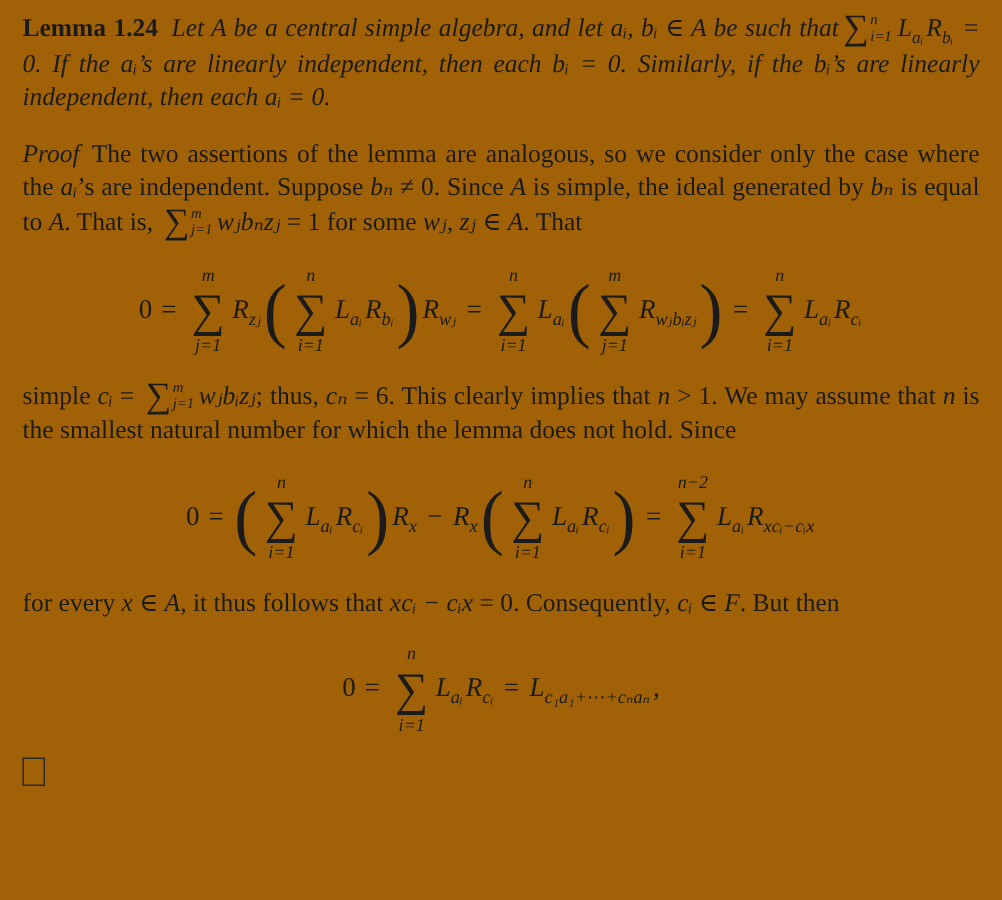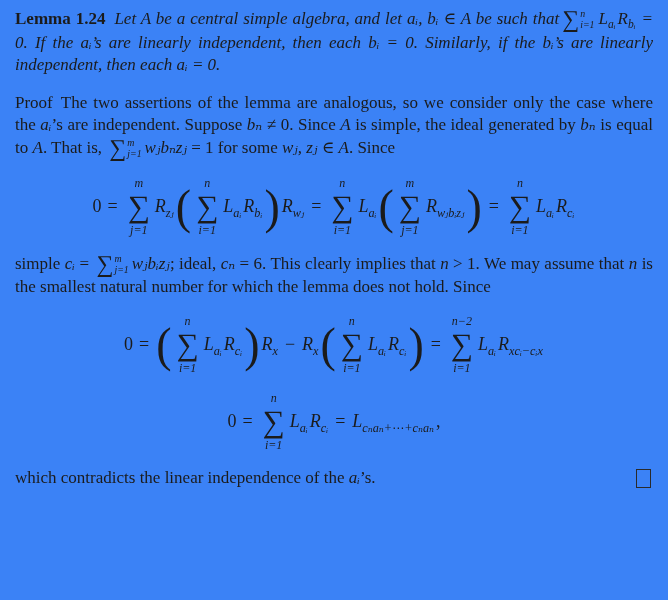--- a/index.html
+++ b/index.html
@@ -1,27 +1,27 @@
 <!DOCTYPE html>
 <html><head>
 <meta charset="utf-8">
 <style>
   html,body { margin:0; padding:0; background:#ffffff; }
   .page {
     width:668px; height:600px; box-sizing:border-box;
     padding:8px 15px 0 15px;
-    background:#3b82f6; color:#1b1b1b;
+    background:#a16207; color:#1b1b1b;
     font-family:"Liberation Serif","DejaVu Serif","DejaVu Sans",serif;
     font-size:17px; line-height:1.32;
     overflow:hidden;
   }
   p { margin:0 0 15px 0; text-align:justify; }
   .b  { font-weight:700; margin-right:9px; }
   .it { font-style:italic; }
-  .plabel { margin-right:8px; }
+  .plabel { font-style:italic; margin-right:8px; }
   sub { font-size:68%; line-height:0; font-style:italic; }
   .op { font-style:italic; white-space:nowrap; margin:0 1px; }
   
   .isum { display:inline-flex; align-items:center; vertical-align:middle; margin:0 3px; }
   .isum .sig { font-size:1.4em; line-height:1; font-style:normal; }
   .isum .lims { display:inline-flex; flex-direction:column; align-items:flex-start;
                 font-size:0.58em; line-height:1.1; font-style:italic; margin-left:1px; }
   
   .mrow { display:flex; align-items:center; justify-content:center; margin:15px 0; font-size:18px; }
   .dsum { display:inline-flex; flex-direction:column; align-items:center; margin:0 4px; line-height:1; }
@@ -49,21 +49,21 @@
           <span class="lim">i=1</span>
         </span>
       </span><span class="op"><span>L</span><sub>aᵢ</sub></span><span class="op"><span>R</span><sub>bᵢ</sub></span><span class="it"> = 0. If the aᵢ’s are linearly independent, then each bᵢ = 0. Similarly, if the bᵢ’s are linearly independent, then each aᵢ = 0.</span></p>
 
   <p><span class="plabel">Proof</span><span>The two assertions of the lemma are analogous, so we consider only the case where the </span><span class="it">aᵢ</span><span>’s are independent. Suppose </span><span class="it">bₙ</span><span> ≠ 0. Since </span><span class="it">A</span><span> is simple, the ideal generated by </span><span class="it">bₙ</span><span> is equal to </span><span class="it">A</span><span>. That is, </span><span class="isum">
         <span class="sig">∑</span>
         <span class="lims">
           <span class="lim">m</span>
           <span class="lim">j=1</span>
         </span>
-      </span><span class="it">wⱼbₙzⱼ</span><span> = 1 for some </span><span class="it">wⱼ, zⱼ</span><span> ∈ </span><span class="it">A</span><span>. Since</span></p>
+      </span><span class="it">wⱼbₙzⱼ</span><span> = 1 for some </span><span class="it">wⱼ, zⱼ</span><span> ∈ </span><span class="it">A</span><span>. That</span></p>
 
   <div class="mrow">
     <span>0</span>
     <span class="tok">=</span>
     <span class="dsum">
         <span class="lim">m</span>
         <span class="sig">∑</span>
         <span class="lim">j=1</span>
       </span>
     <span class="op"><span>R</span><sub>zⱼ</sub></span>
@@ -101,21 +101,21 @@
     <span class="op"><span>L</span><sub>aᵢ</sub></span>
     <span class="op"><span>R</span><sub>cᵢ</sub></span>
   </div>
 
   <p><span>simple </span><span class="it">cᵢ</span><span> = </span><span class="isum">
         <span class="sig">∑</span>
         <span class="lims">
           <span class="lim">m</span>
           <span class="lim">j=1</span>
         </span>
-      </span><span class="it">wⱼbᵢzⱼ</span><span>; ideal, </span><span class="it">cₙ</span><span> = 6. This clearly implies that </span><span class="it">n</span><span> &gt; 1. We may assume that </span><span class="it">n</span><span> is the smallest natural number for which the lemma does not hold. Since</span></p>
+      </span><span class="it">wⱼbᵢzⱼ</span><span>; thus, </span><span class="it">cₙ</span><span> = 6. This clearly implies that </span><span class="it">n</span><span> &gt; 1. We may assume that </span><span class="it">n</span><span> is the smallest natural number for which the lemma does not hold. Since</span></p>
 
   <div class="mrow">
     <span>0</span>
     <span class="tok">=</span>
     <span class="paren">(</span>
     <span class="dsum">
         <span class="lim">n</span>
         <span class="sig">∑</span>
         <span class="lim">i=1</span>
       </span>
@@ -137,34 +137,34 @@
     <span class="tok">=</span>
     <span class="dsum">
         <span class="lim">n−2</span>
         <span class="sig">∑</span>
         <span class="lim">i=1</span>
       </span>
     <span class="op"><span>L</span><sub>aᵢ</sub></span>
     <span class="op"><span>R</span><sub>xcᵢ−cᵢx</sub></span>
   </div>
 
+  <p><span>for every </span><span class="it">x</span><span> ∈ </span><span class="it">A</span><span>, it thus follows that </span><span class="it">xcᵢ − cᵢx</span><span> = 0. Consequently, </span><span class="it">cᵢ</span><span> ∈ </span><span class="it">F</span><span>. But then</span></p>
 
   <div class="mrow">
     <span>0</span>
     <span class="tok">=</span>
     <span class="dsum">
         <span class="lim">n</span>
         <span class="sig">∑</span>
         <span class="lim">i=1</span>
       </span>
     <span class="op"><span>L</span><sub>aᵢ</sub></span>
     <span class="op"><span>R</span><sub>cᵢ</sub></span>
     <span class="tok">=</span>
-    <span class="op"><span>L</span><sub>cₙaₙ+⋯+cₙaₙ</sub></span>
+    <span class="op"><span>L</span><sub>c₁a₁+⋯+cₙaₙ</sub></span>
     <span class="tok-tight">,</span>
   </div>
 
   <div class="qedline">
-    <p><span>which contradicts the linear independence of the </span><span class="it">aᵢ</span><span>’s.</span></p>
     <span class="qed"></span>
   </div>
 
 </div>
 
 </body></html>

